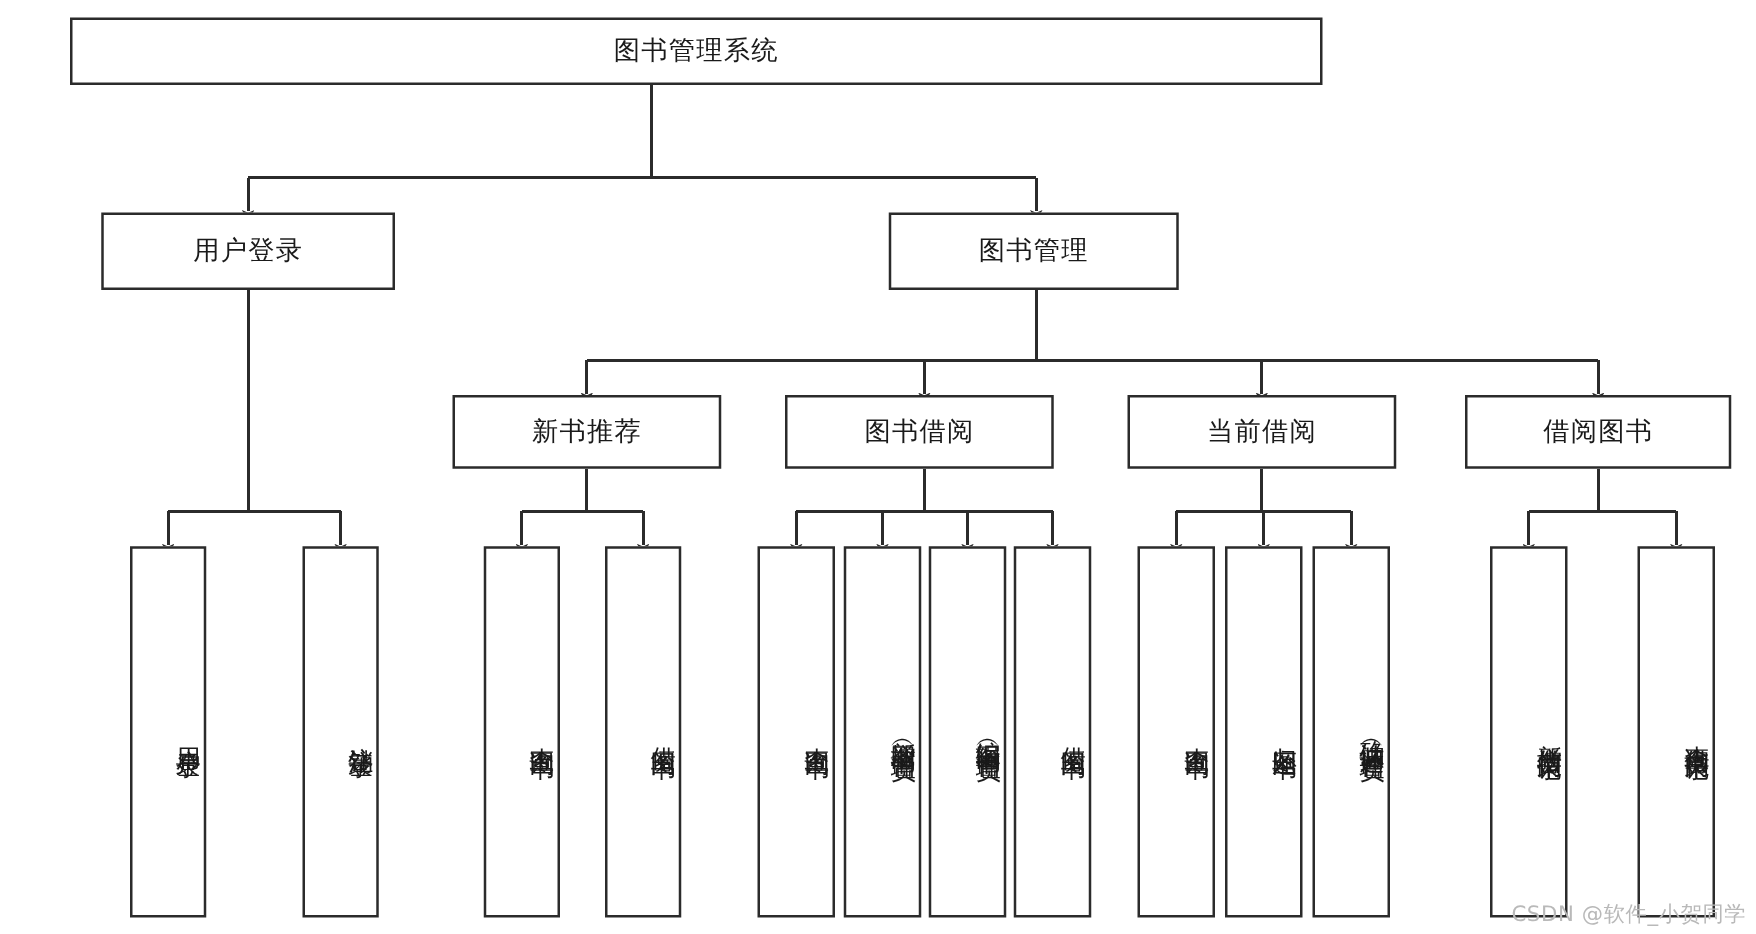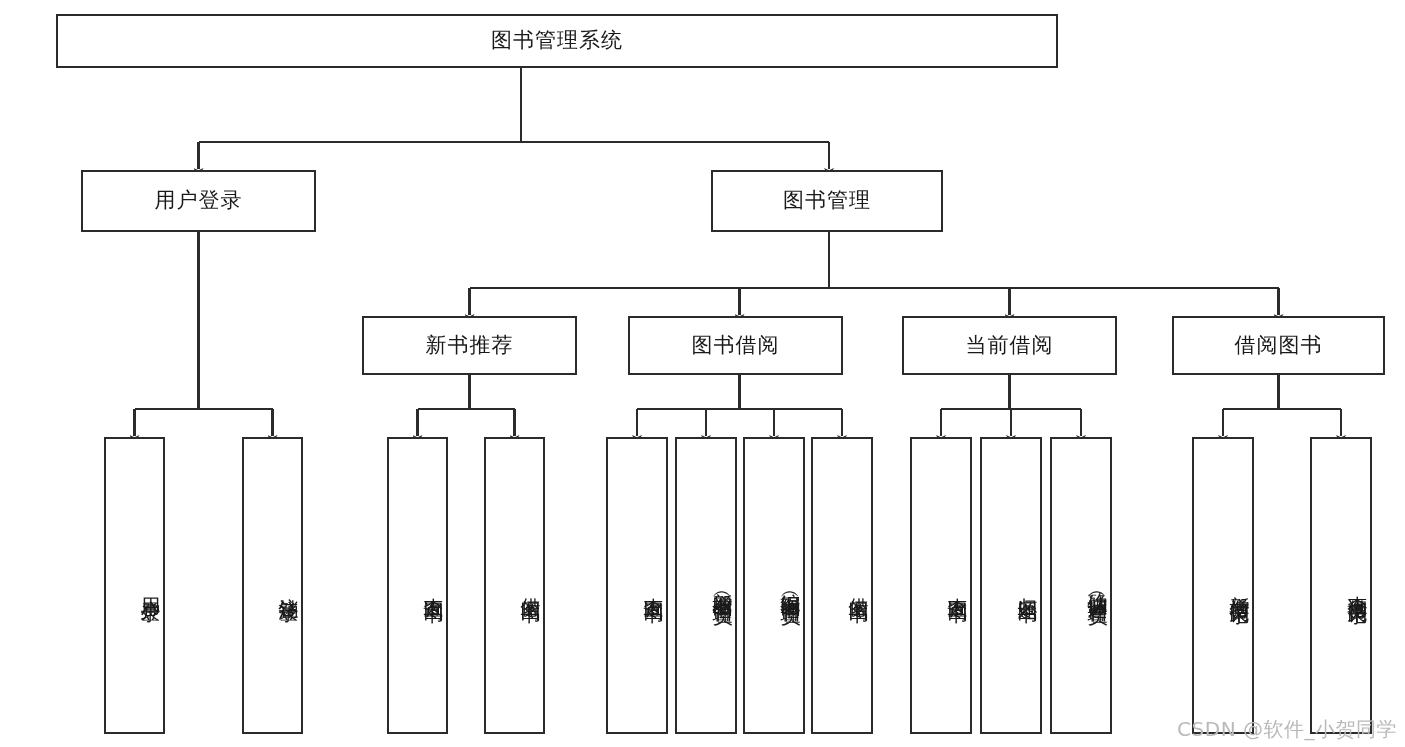--- a/index.html
+++ b/index.html
@@ -57,21 +57,21 @@
     display: block;
     white-space: pre-line;
   }
   .node.vert .node-label {
     white-space: normal;
   }
   #watermark {
     position: absolute;
     right: 8px;
     bottom: 4px;
-    font-size: 20px;
+    font-size: 17px;
     color: #b9b9b9;
     letter-spacing: 0.5px;
     white-space: nowrap;
     user-select: none;
   }
 </style>
 </head>
 <body>
 
 <div id="diagram-root">

